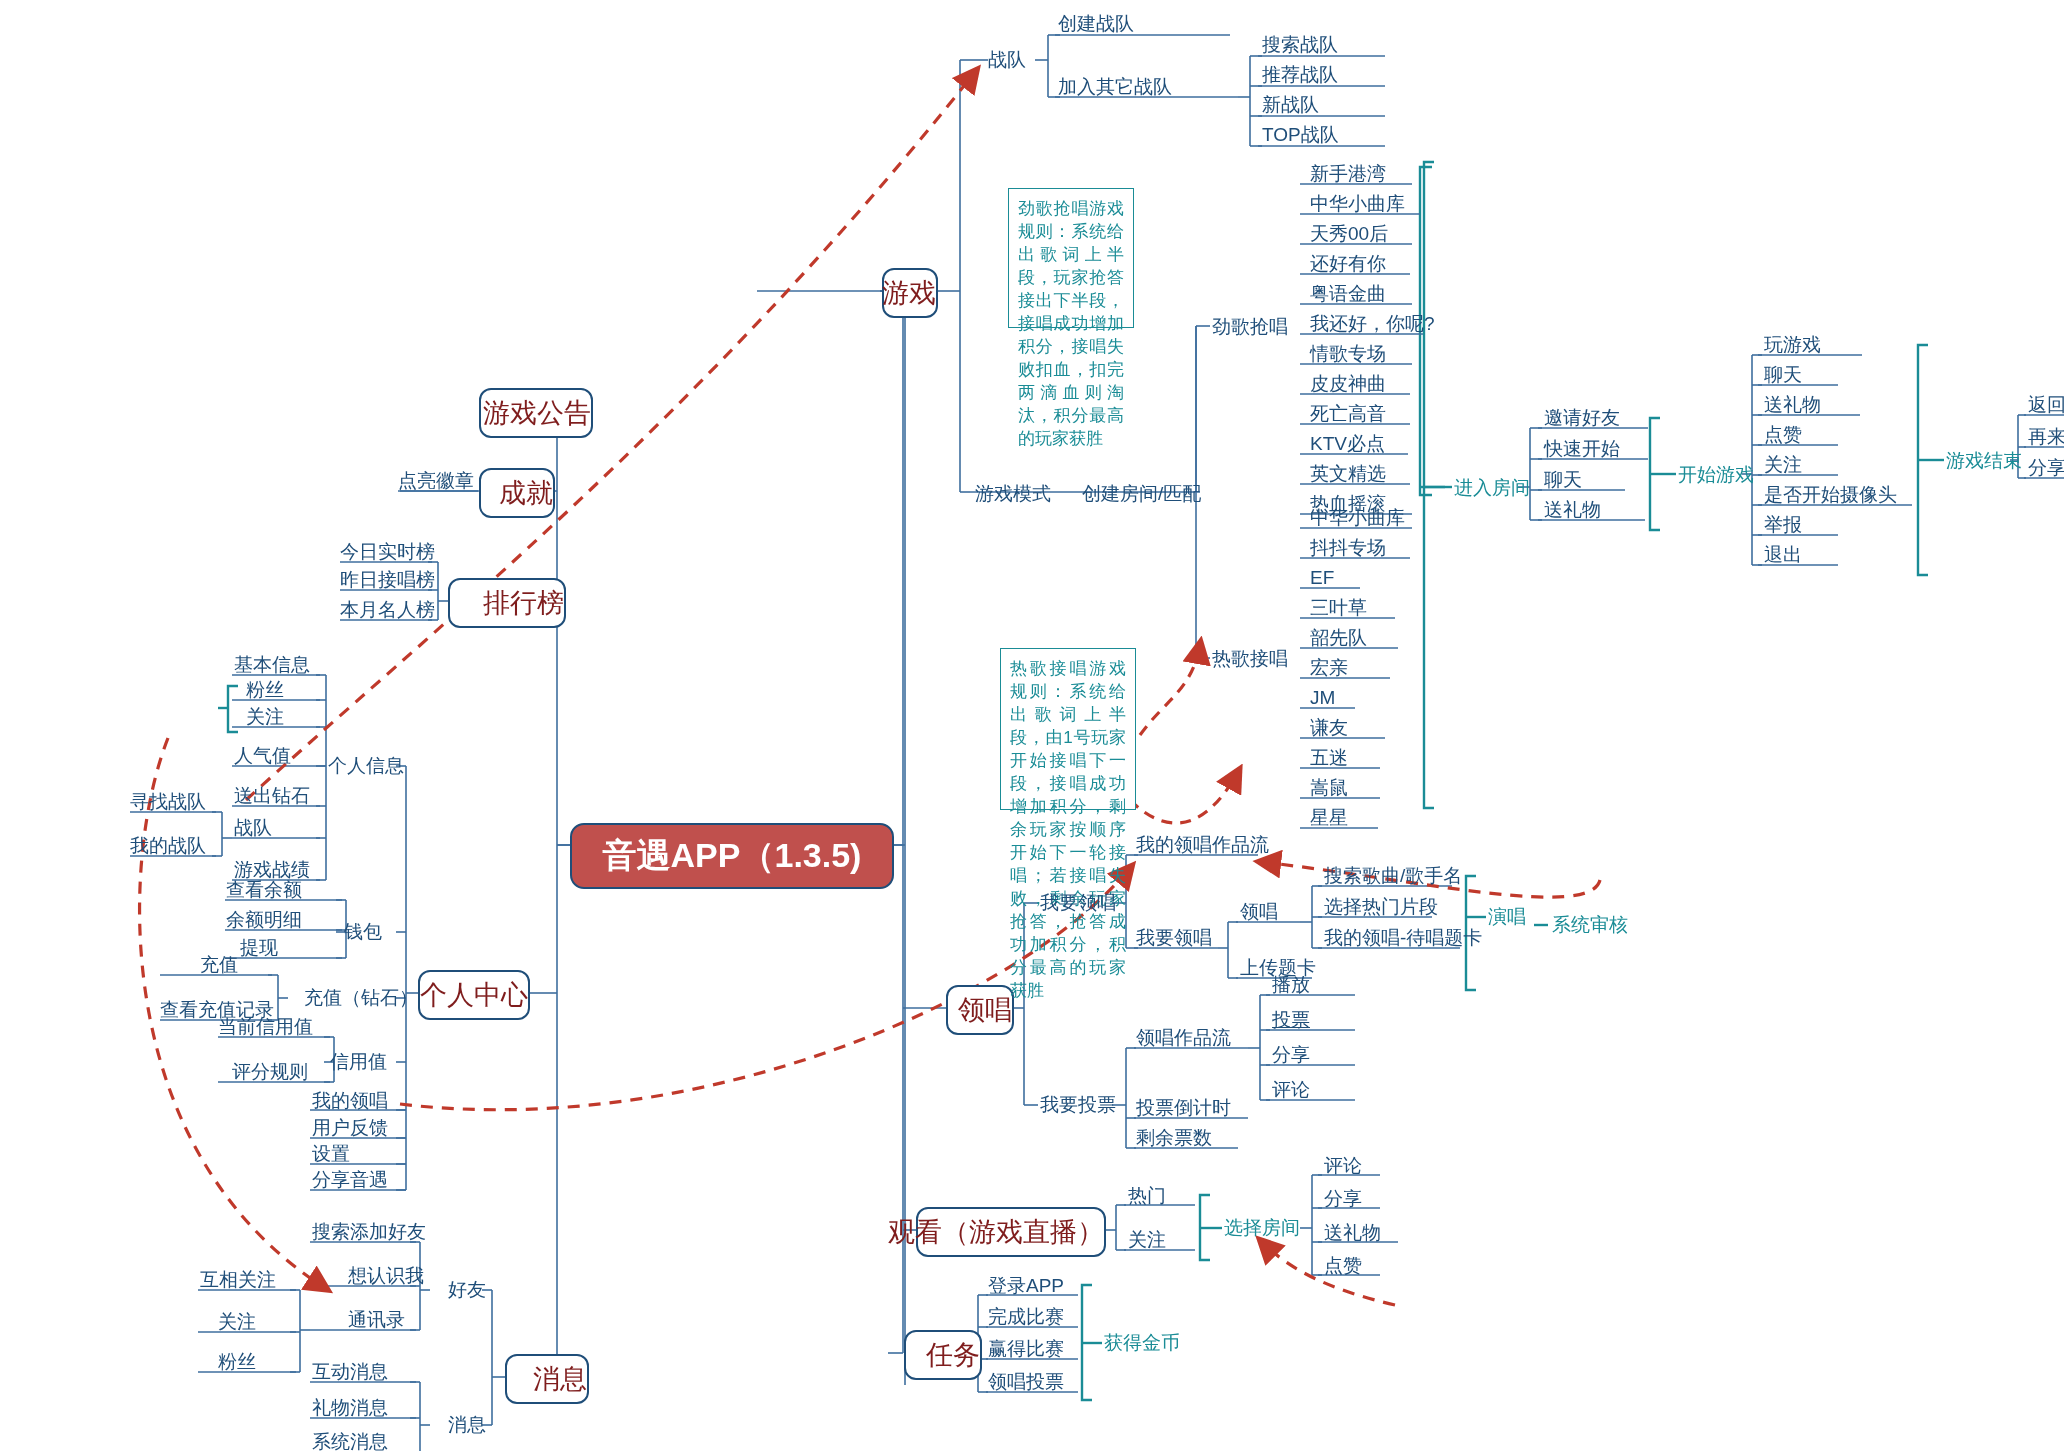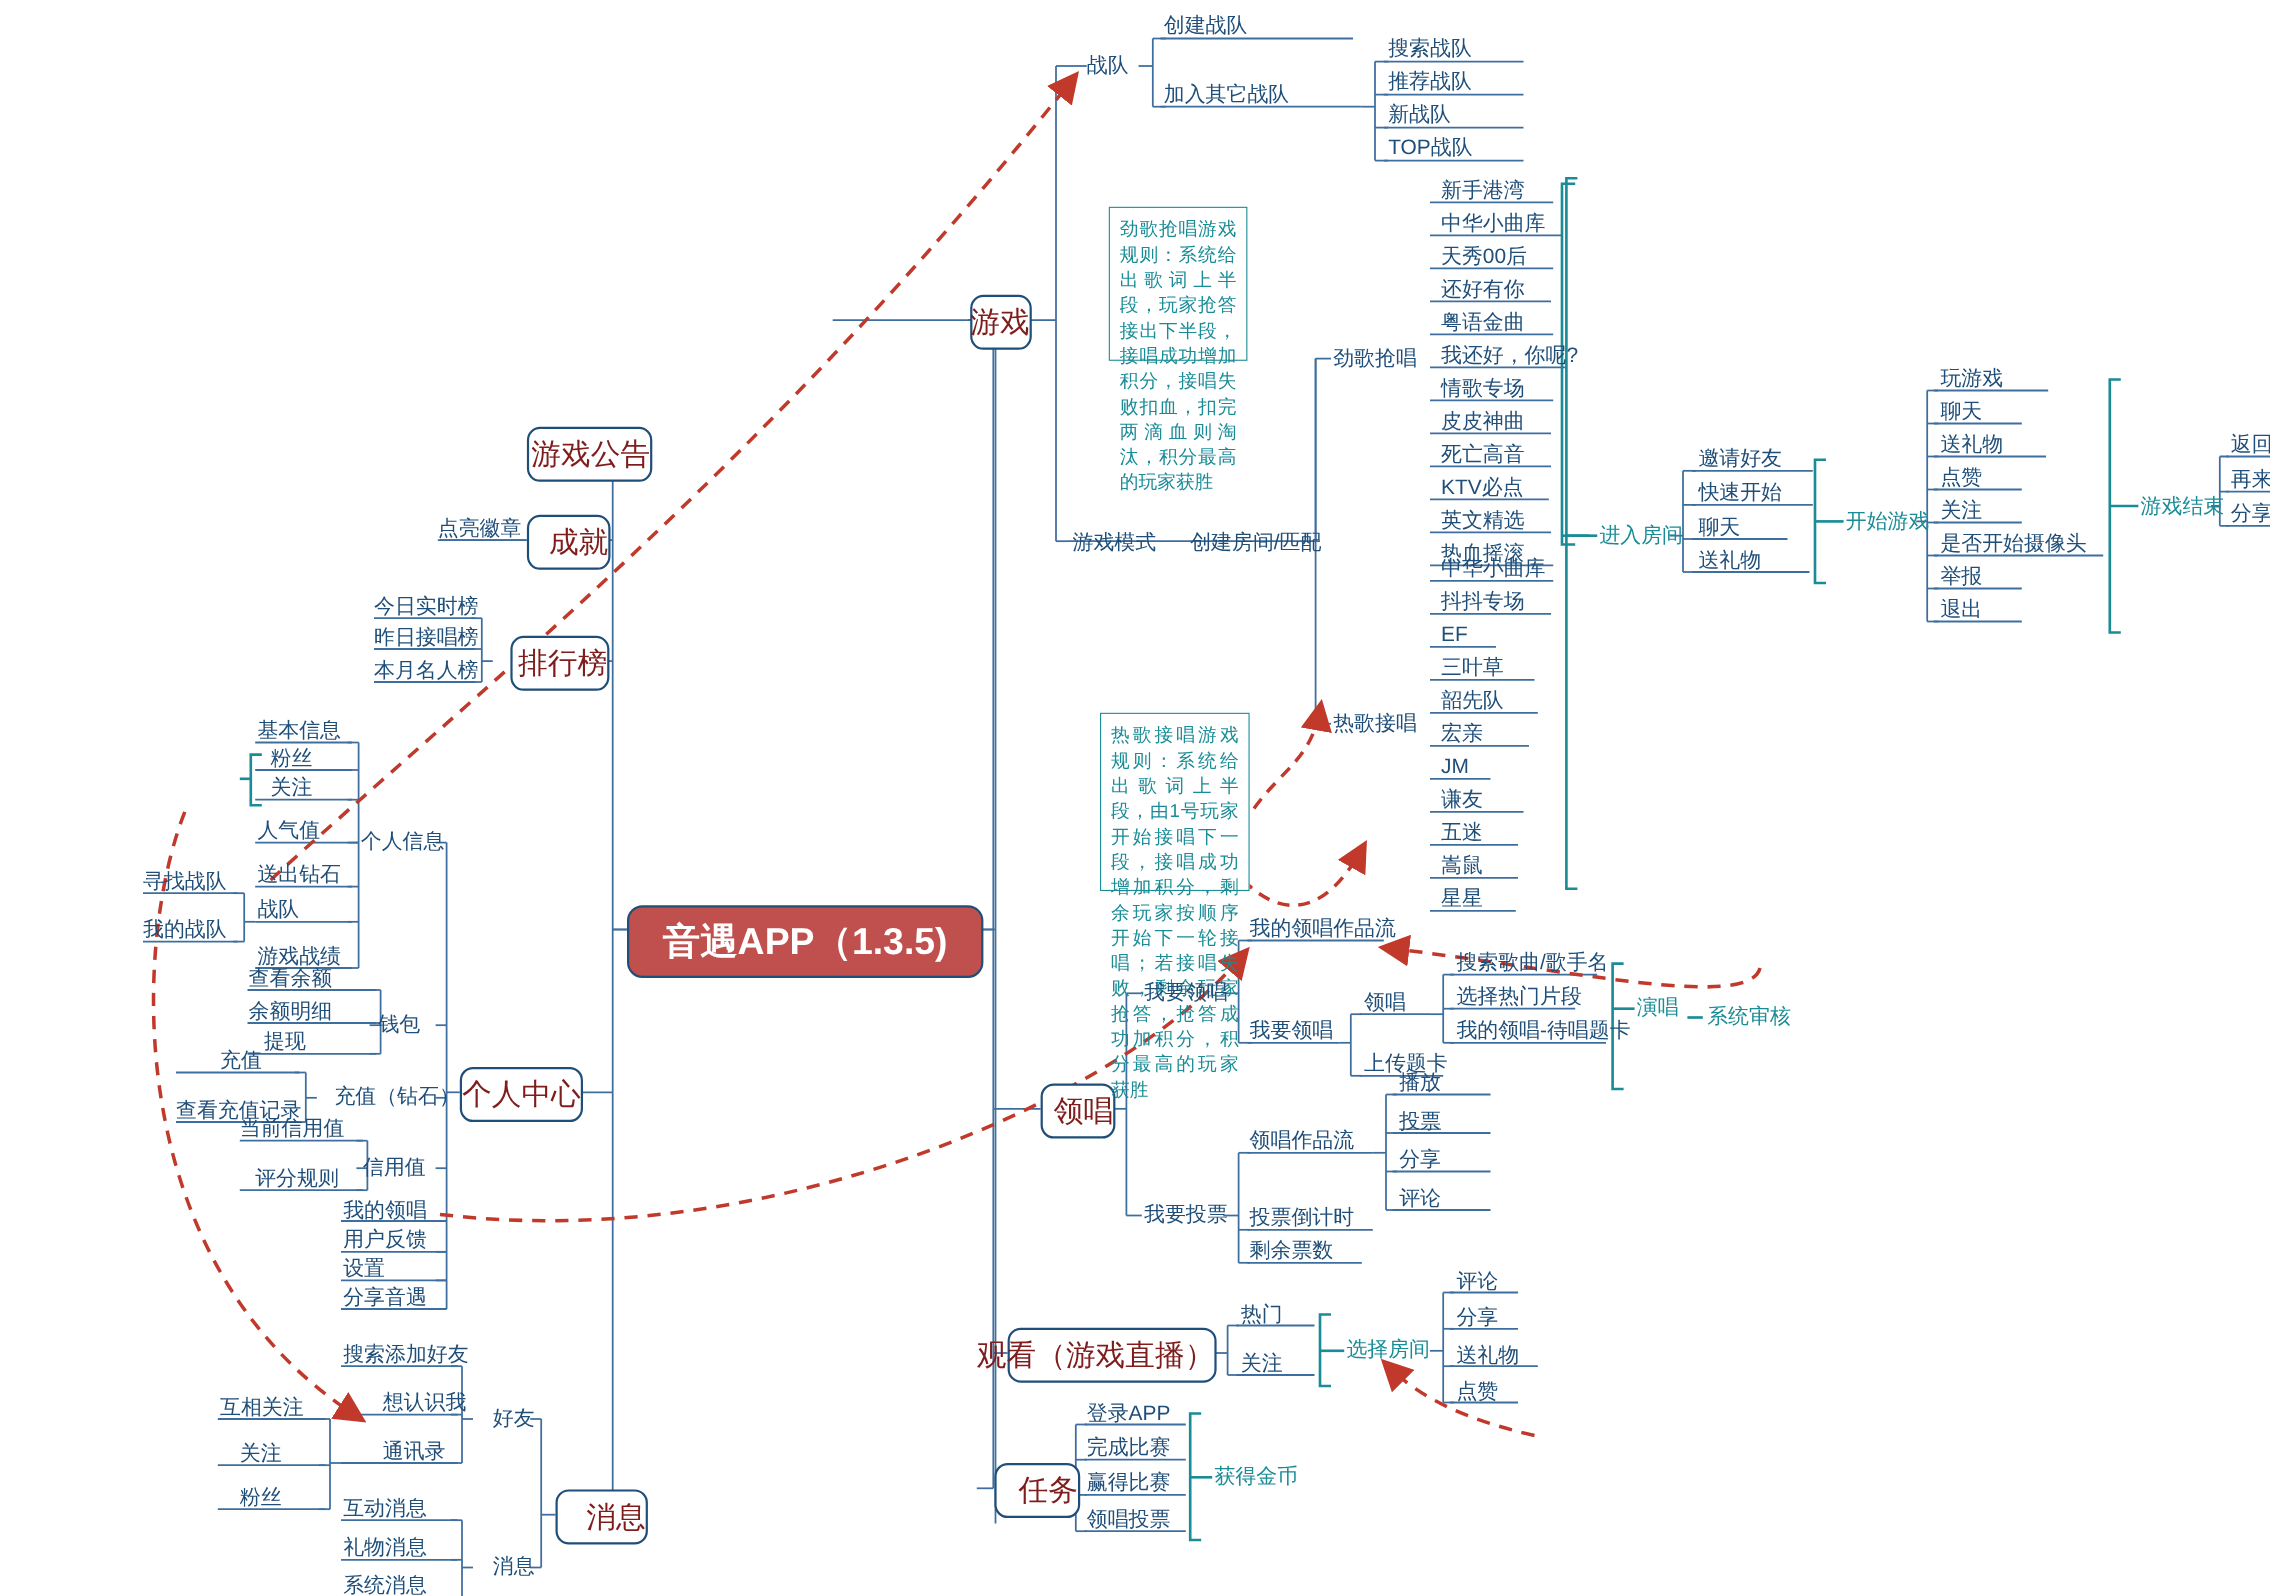--- a/index.html
+++ b/index.html
@@ -437,21 +437,21 @@
   </div>
 
   <div class="box" style="left:479px;top:388px;width:110px;height:46px;">
     <span>游戏公告</span>
   </div>
 
   <div class="box" style="left:479px;top:468px;width:72px;height:46px;">
     <span>成就</span>
   </div>
 
-  <div class="box" style="left:464px;top:578px;width:86px;height:46px;">
+  <div class="box" style="left:448px;top:578px;width:86px;height:46px;padding-left:28px;">
     <span>排行榜</span>
   </div>
 
   <div class="box" style="left:418px;top:970px;width:108px;height:46px;">
     <span>个人中心</span>
   </div>
 
   <div class="box" style="left:946px;top:985px;width:64px;height:46px;">
     <span>领唱</span>
   </div>

